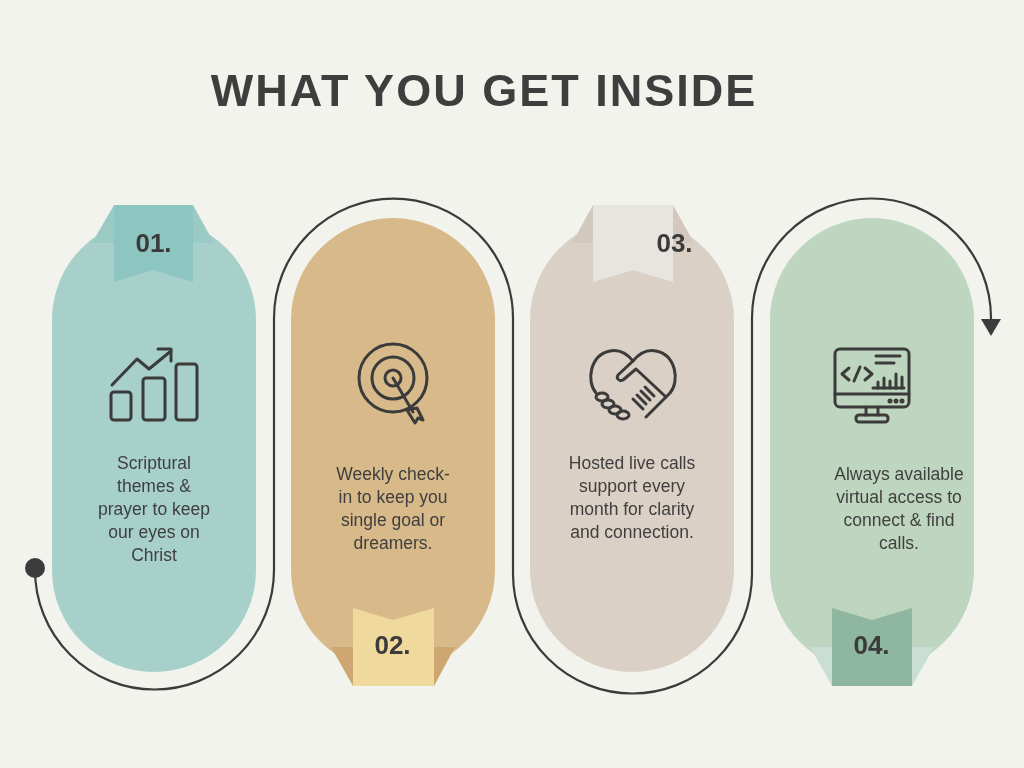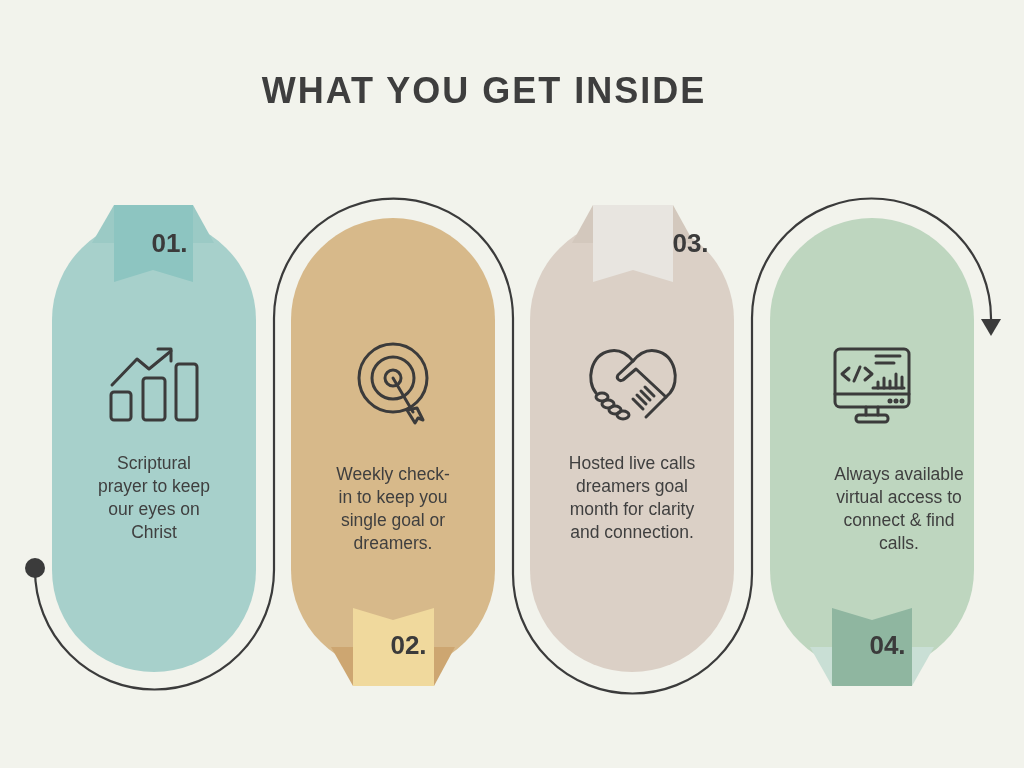--- a/index.html
+++ b/index.html
@@ -1,29 +1,29 @@
 <!DOCTYPE html>
 <html><head>
 <meta charset="utf-8">
 <style>
   html, body { margin:0; padding:0; }
   body { width:1024px; height:768px; background:#f2f3ec; position:relative; overflow:hidden;
          font-family:"DejaVu Sans","Liberation Sans",sans-serif; color:#3d3d3d; }
   .title { position:absolute; top:72px; left:0; width:968px; text-align:center;
-           font-family:"Liberation Sans",sans-serif; font-weight:700; font-size:36px;
+           font-family:"Liberation Sans",sans-serif; font-weight:700; font-size:45px;
            letter-spacing:2px; line-height:38px; color:#3e3e3e; }
   .title div { margin:0; }
   svg.bg { position:absolute; left:0; top:0; }
   .card { position:absolute; width:204px; top:218px; height:454px; border-radius:102px; }
   .desc { position:absolute; left:0; width:204px; text-align:center; font-size:17.5px;
           line-height:23px; color:#3f3f3f; font-family:"Liberation Sans",sans-serif; }
   .desc span { display:block; }
   .icon { position:absolute; }
   .num { position:absolute; width:79px; text-align:center; font-family:"Liberation Sans",sans-serif;
-         font-weight:700; font-size:26px; color:#3b3b3b;padding-left:16px; }
+         font-weight:700; font-size:26px; color:#3b3b3b; }
 </style>
 </head>
 <body>
 
 <div class="title">
   <div>WHAT YOU GET INSIDE</div>
 </div>
 
 <svg class="bg" width="1024" height="768">
 
@@ -41,20 +41,21 @@
 <div class="num" style="left:114px; top:228px;">01.</div>
 <svg class="icon" style="left:107px; top:345px;" width="96" height="78" viewBox="0 0 96 78" fill="none" stroke="#3b3b3b" stroke-width="3" stroke-linejoin="round" stroke-linecap="round">
   <rect x="4" y="47" width="20" height="28" rx="3"></rect>
   <rect x="36" y="33" width="22" height="42" rx="3"></rect>
   <rect x="69" y="19" width="21" height="56" rx="3"></rect>
   <polyline points="5,40 30,14 42,24 64,6"></polyline>
   <polyline points="51,4 64,4 64,16"></polyline>
 </svg>
 <div class="desc" style="left:52px; top:452px;">
   <span>Scriptural</span>
+    <span>themes &amp;</span>
     <span>prayer to keep</span>
     <span>our eyes on</span>
     <span>Christ</span>
 </div>
 
 <div class="card" style="left:291px; background:#d7b98a;"></div>
 <svg class="bg" width="1024" height="768">
   <polygon points="331,647 353,686 434,686 455,647" fill="#cda671"></polygon>
   <polygon points="353,608 393,620 434,608 434,686 353,686" fill="#f0d99d"></polygon>
 </svg>
@@ -83,21 +84,21 @@
   <path d="M8 48 C-2 36 2 10 22 6 C32 4 40 10 45 16 C50 10 58 4 68 6 C88 10 92 36 82 48 L58 72"></path>
   <path d="M45 16 L30 30 C28 33 31 37 35 35 L48 24 L78 52"></path>
   <path d="M57 42 L66 51 M53 46 L62 55 M49 50 L58 59 M45 54 L55 64"></path>
   <ellipse cx="14" cy="52" rx="6" ry="4"></ellipse>
   <ellipse cx="20" cy="59" rx="6" ry="4"></ellipse>
   <ellipse cx="27" cy="65" rx="6" ry="4"></ellipse>
   <ellipse cx="35" cy="70" rx="6" ry="4"></ellipse>
 </svg>
 <div class="desc" style="left:530px; top:452px;">
   <span>Hosted live calls</span>
-    <span>dreamers goal</span>
+    <span>support every</span>
     <span>month for clarity</span>
     <span>and connection.</span>
 </div>
 
 <div class="card" style="left:770px; background:#bed6bf;"></div>
 <svg class="bg" width="1024" height="768">
   <polygon points="810,647 832,686 912,686 934,647" fill="#c9dfd5"></polygon>
   <polygon points="832,608 872,620 912,608 912,686 832,686" fill="#8fb6a0"></polygon>
 </svg>
 <div class="num" style="left:832px; top:630px;">04.</div>

